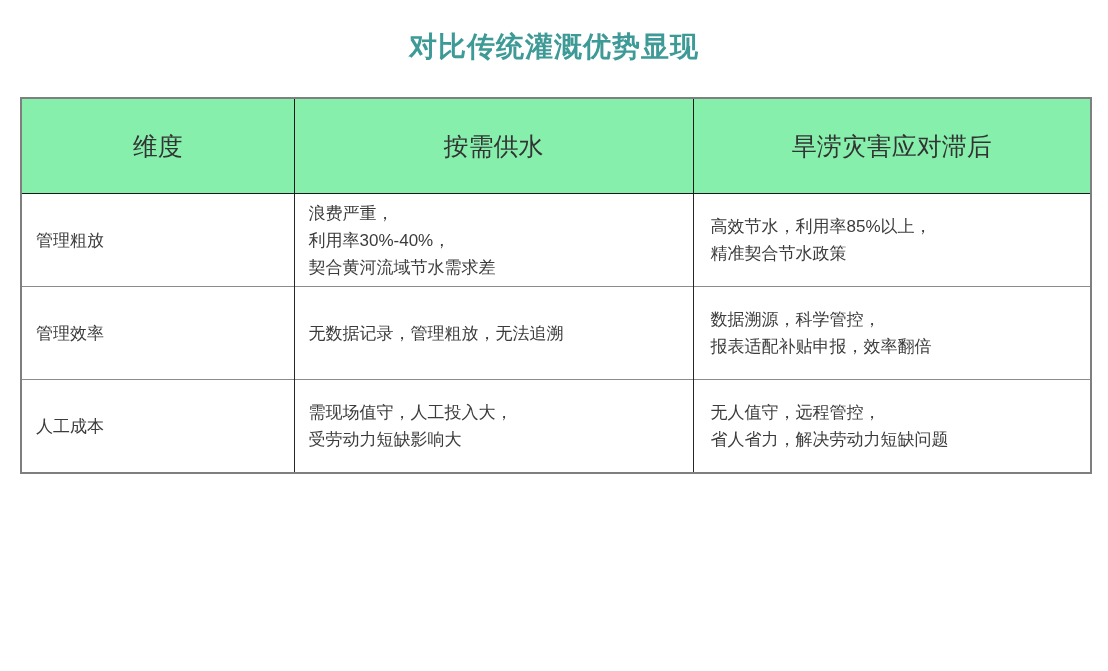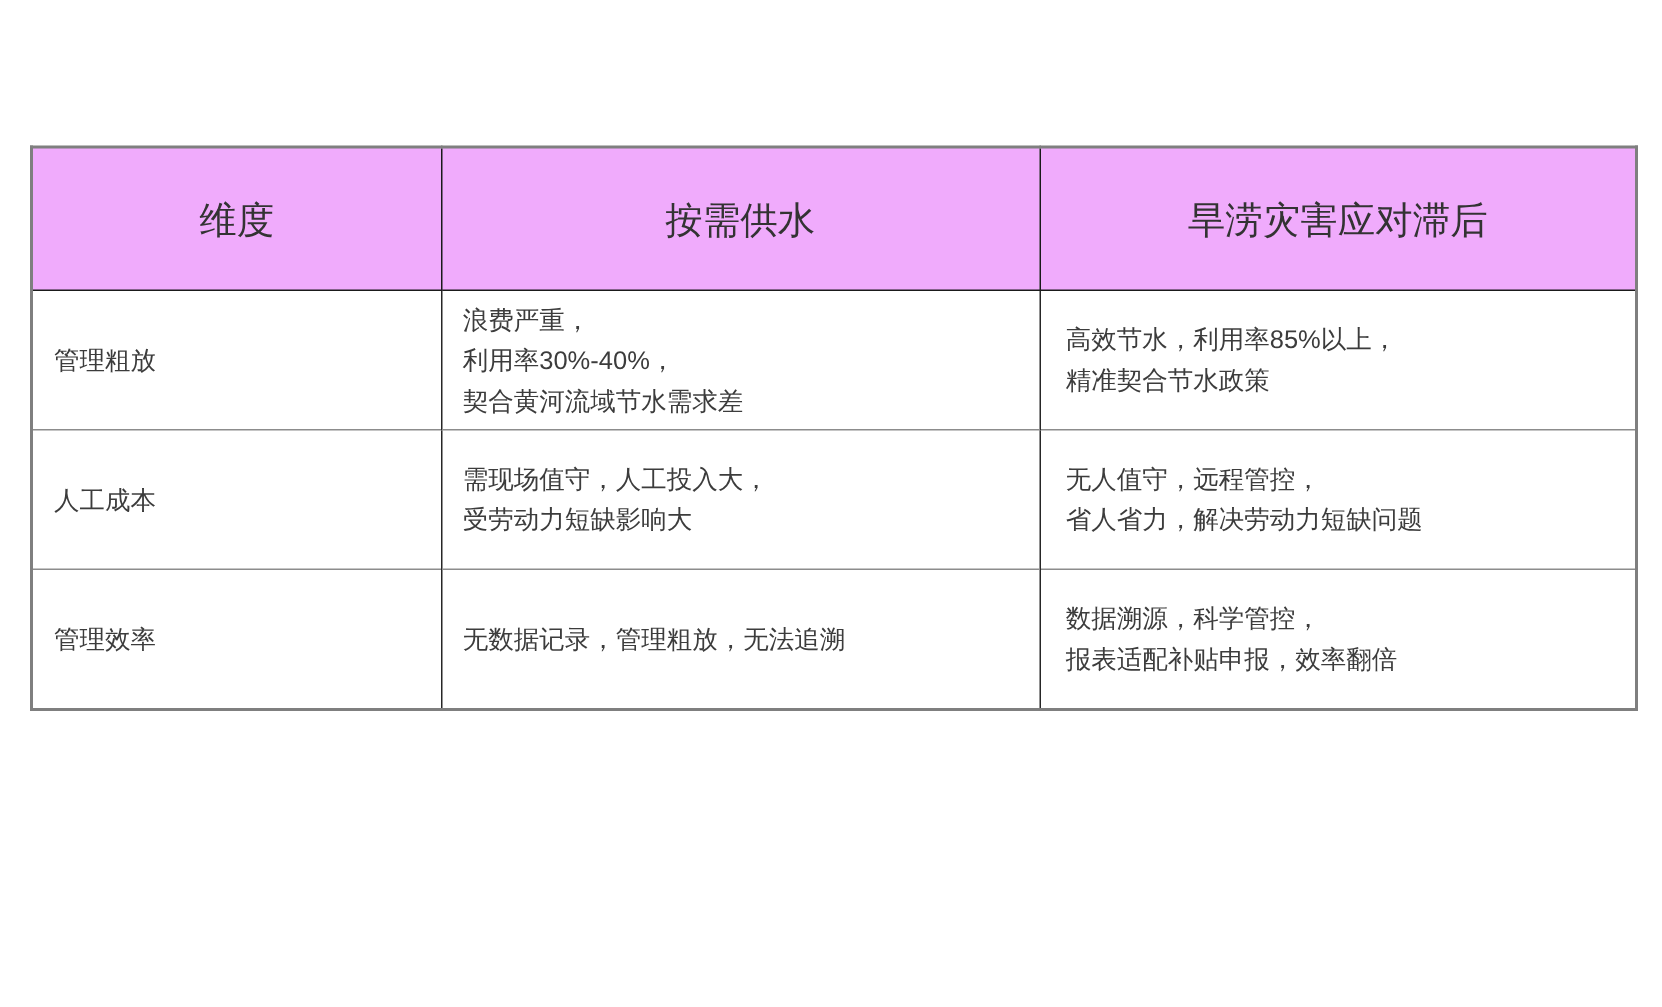--- a/index.html
+++ b/index.html
@@ -34,21 +34,21 @@
     left: 20px; top: 97px;
     width: 1070px;
     border-collapse: collapse;
     table-layout: fixed;
     border: 2px solid #7f7f7f;
   }
   col.c1 { width: 273px; }
   col.c2 { width: 399px; }
   col.c3 { width: 398px; }
   table.cmp th {
-    background: #f0abfc;
+    background: #86efac;
     color: #333333;
     font-size: 25px;
     font-weight: normal;
     text-align: center;
     vertical-align: middle;
     height: 94px;
     border-left: 1px solid #1a1a1a;
     border-right: 1px solid #1a1a1a;
     border-bottom: 1px solid #1a1a1a;
     padding: 0;
@@ -66,20 +66,21 @@
     padding: 0 12px 0 14px;
     background: #ffffff;
   }
   table.cmp td.c-smart { padding-left: 17px; }
   table.cmp tbody tr:first-child td { border-top: none; }
 </style>
 </head>
 <body>
 
 <div class="page">
+  <h1 class="page-title">对比传统灌溉优势显现</h1>
 
   <table class="cmp">
     <colgroup>
       <col class="c1">
         <col class="c2">
         <col class="c3">
     </colgroup>
     <thead>
       <tr>
         <th>维度</th>
@@ -87,24 +88,24 @@
         <th>旱涝灾害应对滞后</th>
       </tr>
     </thead>
     <tbody>
         <tr>
           <td class="c-dim">管理粗放</td>
           <td class="c-trad">浪费严重，<br>利用率30%-40%，<br>契合黄河流域节水需求差</td>
           <td class="c-smart">高效节水，利用率85%以上，<br>精准契合节水政策</td>
         </tr>
         <tr>
+          <td class="c-dim">管理效率</td>
+          <td class="c-trad">无数据记录，管理粗放，无法追溯</td>
+          <td class="c-smart">数据溯源，科学管控，<br>报表适配补贴申报，效率翻倍</td>
+        </tr>
+        <tr>
           <td class="c-dim">人工成本</td>
           <td class="c-trad">需现场值守，人工投入大，<br>受劳动力短缺影响大</td>
           <td class="c-smart">无人值守，远程管控，<br>省人省力，解决劳动力短缺问题</td>
-        </tr>
-        <tr>
-          <td class="c-dim">管理效率</td>
-          <td class="c-trad">无数据记录，管理粗放，无法追溯</td>
-          <td class="c-smart">数据溯源，科学管控，<br>报表适配补贴申报，效率翻倍</td>
         </tr>
       </tbody>
   </table>
 </div>
 
 </body></html>

